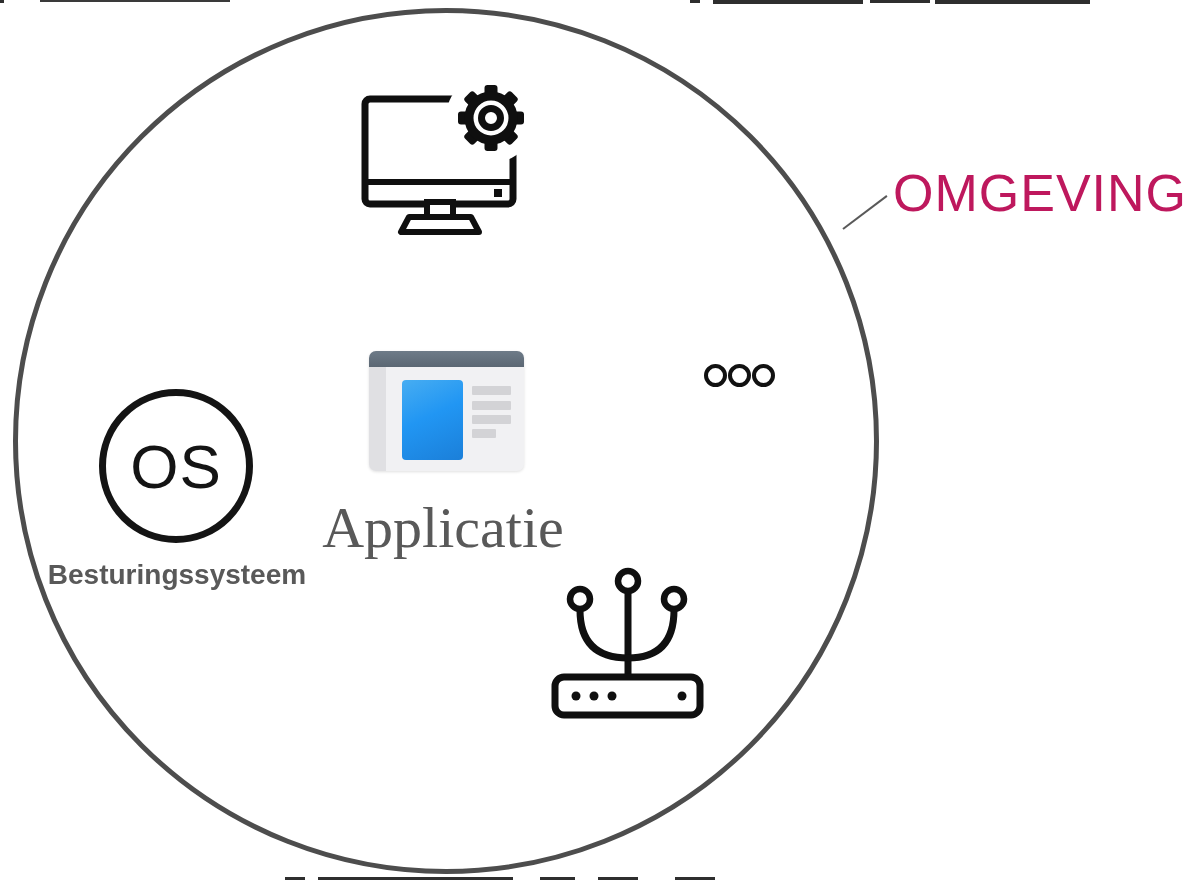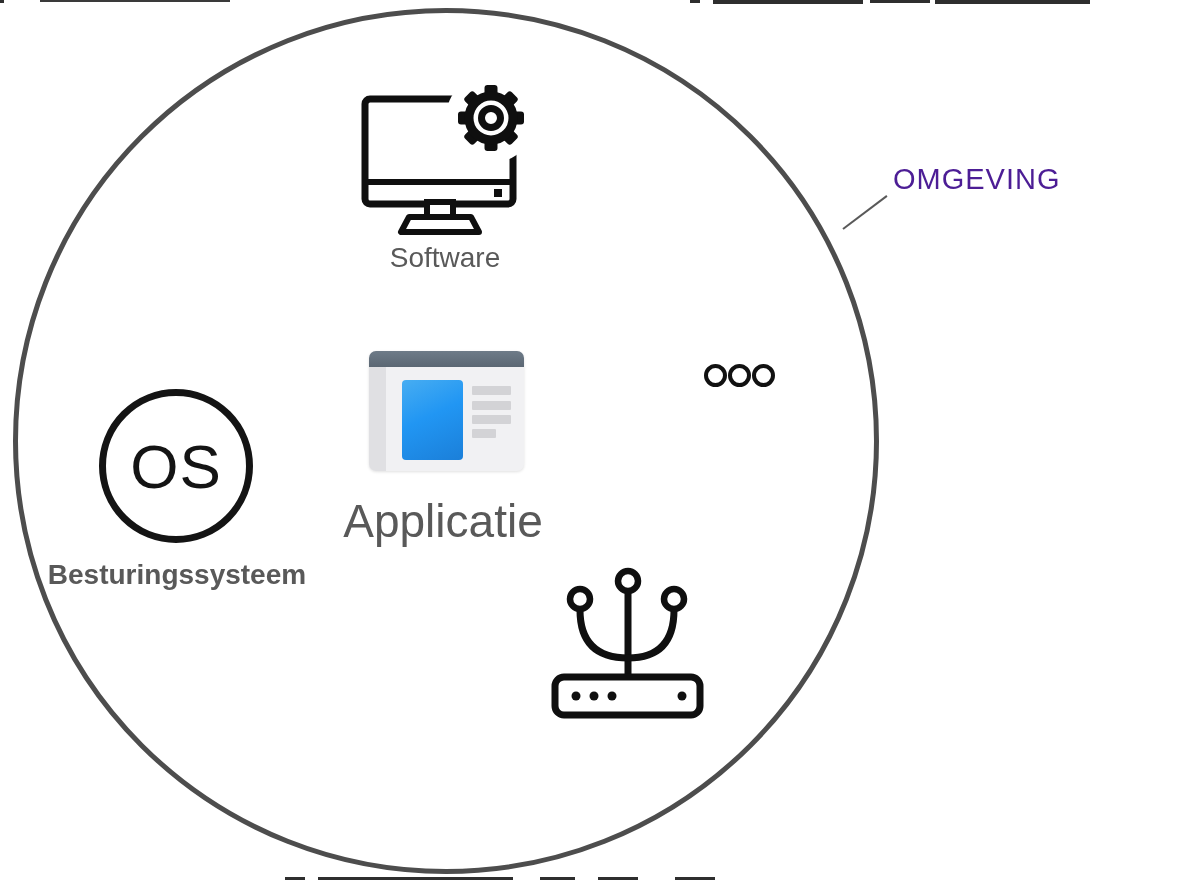--- a/index.html
+++ b/index.html
@@ -11,21 +11,21 @@
   .outer-circle{
     position:absolute;left:13px;top:8px;width:866px;height:866px;
     border:5px solid #4d4d4d;border-radius:50%;box-sizing:border-box;
     background:transparent;
   }
   .node{position:absolute;}
   .node-label{
     position:absolute;color:#595959;text-align:center;
     font-size:28px;line-height:1.1;white-space:nowrap;
   }
-  .node-label.big{font-size:46px;}
+  .node-label.big{font-size:58px;font-family:Liberation Serif, serif;}
   
   .os-circle{
     position:absolute;left:99px;top:389px;width:154px;height:154px;
     border:7px solid #141414;border-radius:50%;box-sizing:border-box;
     display:flex;align-items:center;justify-content:center;
     color:#141414;font-size:62px;letter-spacing:1px;background:#fff;text-align:center;
   }
   
   .app-icon{
     position:absolute;left:369px;top:351px;width:155px;height:120px;
@@ -46,22 +46,22 @@
   .dots .dot{
     width:15px;height:15px;border:4px solid #111;border-radius:50%;
     background:#fff;box-sizing:content-box;
   }
   
   .leader{
     position:absolute;left:843px;top:228px;width:55px;height:2px;background:#595959;
     transform:rotate(-37deg);transform-origin:left center;
   }
   .omgeving{
-    position:absolute;left:893px;top:163px;color:#4c1d95;
-    font-size:29px;letter-spacing:1px;white-space:nowrap;
+    position:absolute;left:893px;top:163px;color:#be185d;
+    font-size:52px;letter-spacing:1px;white-space:nowrap;
   }
   
   .artifact{position:absolute;background:#2e2e2e;}
   svg{display:block;}
 </style>
 </head>
 <body>
 
 <div id="canvas">
 
@@ -80,21 +80,20 @@
           <rect x="101" y="26.5" width="66" height="13" rx="3"></rect>
           <rect x="101" y="26.5" width="66" height="13" rx="3" transform="rotate(45 134 33)"></rect>
           <rect x="101" y="26.5" width="66" height="13" rx="3" transform="rotate(90 134 33)"></rect>
           <rect x="101" y="26.5" width="66" height="13" rx="3" transform="rotate(135 134 33)"></rect>
         </g>
         <circle cx="134" cy="33" r="22" fill="#fff" stroke="#0f0f0f" stroke-width="9"></circle>
         <circle cx="134" cy="33" r="9.5" fill="#fff" stroke="#0f0f0f" stroke-width="7"></circle>
       </svg>
     </span>
   </div>
-  <div class="node-label" style="left:345px;top:243px;width:200px;">Software</div>
 
   <div class="app-icon">
     <div class="app-titlebar"></div>
     <div class="app-sidebar"></div>
     <div class="app-blue"></div>
     <div class="app-line l1"></div>
     <div class="app-line l2"></div>
     <div class="app-line l3"></div>
     <div class="app-line l4"></div>
   </div>

